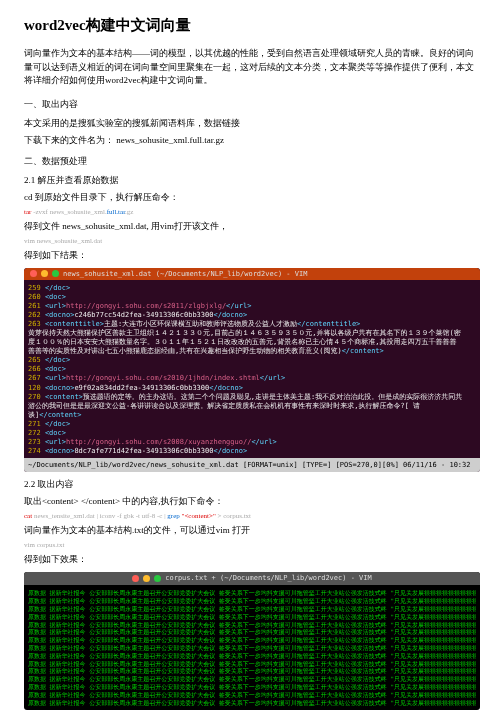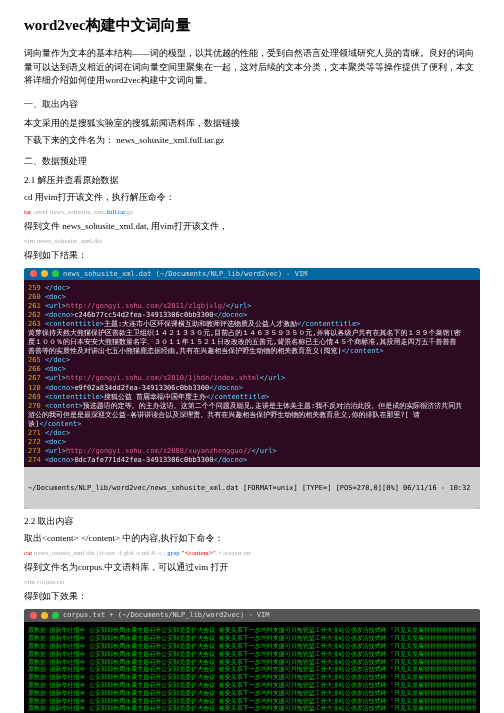--- a/index.html
+++ b/index.html
@@ -4,52 +4,52 @@
 <style>
 * { margin: 0; padding: 0; box-sizing: border-box; }
 body { font-family: "SimSun", serif; font-size: 9px; background: #fff; width: 504px; color: #000; padding: 16px 24px; }
 h1 { font-size: 15px; font-weight: bold; margin-bottom: 12px; }
 .intro { font-size: 9px; line-height: 1.5; margin-bottom: 10px; }
 .section-title { font-size: 9px; margin: 8px 0 6px; }
 .subsection { font-size: 9px; margin: 6px 0 4px; }
 .para { font-size: 9px; margin: 4px 0; }
 .cmd-hidden { color: #aaa; font-size: 7px; margin: 3px 0; font-family: Liberation Serif, serif; }
 .terminal { background: #2d0922; color: #eee; font-family: monospace; font-size: 7px; padding: 4px; margin: 6px 0; border-radius: 3px; overflow: hidden; position: relative; }
-.term-header { background: #0369a1; padding: 2px 6px; font-size: 7px; border-radius: 3px 3px 0 0; margin: -4px -4px 4px -4px; display: flex; align-items: center; gap: 4px; }
+.term-header { background: #c2410c; padding: 2px 6px; font-size: 7px; border-radius: 3px 3px 0 0; margin: -4px -4px 4px -4px; display: flex; align-items: center; gap: 4px; }
 .term-dot { width: 7px; height: 7px; border-radius: 50%; display: inline-block; }
 .dot-r { background: #ff5f57; }
 .dot-y { background: #febc2e; }
 .dot-g { background: #28c840; }
 .term-title { color: #ddd; font-size: 7px; }
 .ln { white-space: nowrap; line-height: 1.3; }
 .num { color: #ccac00; }
 .tag { color: #5fd7ff; }
 .str { color: #d75f87; }
-.footer-bar { background: #cecece; color: #000; font-size: 7px; padding: 17px 4px; margin: 2px -4px -4px -4px; }
+.footer-bar { background: #cecece; color: #000; font-size: 7px; padding: 3px 4px; margin: 2px -4px -4px -4px; }
 .green-term { background: #000; color: #0f0; font-family: monospace; font-size: 6px; padding: 4px; margin: 6px 0; border-radius: 3px; line-height: 1.3; }
-.green-term .term-header { background: #555; }
+.green-term .term-header { background: #555; justify-content: center; }
 .green-line { color: #00d700; overflow: hidden; white-space: nowrap; }
 .link-red { color: #d00; }
 .link-blue { color: #0066cc; }
 </style>
 </head>
 <body>
 
 <h1>word2vec构建中文词向量</h1>
 
 <p class="intro">词向量作为文本的基本结构——词的模型，以其优越的性能，受到自然语言处理领域研究人员的青睐。良好的词向量可以达到语义相近的词在词向量空间里聚集在一起，这对后续的文本分类，文本聚类等等操作提供了便利，本文将详细介绍如何使用word2vec构建中文词向量。</p>
 
 <p class="section-title">一、取出内容</p>
 <p class="para">本文采用的是搜狐实验室的搜狐新闻语料库，数据链接</p>
 <p class="para">下载下来的文件名为：  news_sohusite_xml.full.tar.gz</p>
 
 <p class="section-title">二、数据预处理</p>
 
 <p class="subsection">2.1 解压并查看原始数据</p>
-<p class="para">cd 用vim打开该文件，执行解压命令：</p>
+<p class="para">cd 到原始文件目录下，执行解压命令：</p>
 <p class="cmd-hidden"><span class="link-red">tar</span> <span>-zvxf news_sohusite_xml.</span><span class="link-blue">full.tar</span>.gz</p>
 <p class="para">得到文件 news_sohusite_xml.dat, 用vim打开该文件，</p>
 <p class="cmd-hidden">vim news_sohusite_xml.dat</p>
 <p class="para">得到如下结果：</p>
 
 <div class="terminal">
   <div class="term-header">
     <span class="term-dot dot-r"></span>
     <span class="term-dot dot-y"></span>
     <span class="term-dot dot-g"></span>
@@ -61,36 +61,35 @@
       <div class="ln"><span class="num">261</span> <span class="tag">&lt;url&gt;</span><span class="str">http://gongyi.sohu.com/s2011/zlgbjxlg/</span><span class="tag">&lt;/url&gt;</span></div>
       <div class="ln"><span class="num">262</span> <span class="tag">&lt;docno&gt;</span>c246b77cc54d2fea-34913306c0bb3300<span class="tag">&lt;/docno&gt;</span></div>
       <div class="ln"><span class="num">263</span> <span class="tag">&lt;contenttitle&gt;</span>主题:大连市小区环保课横互助和教师评选物质及公益人才激励<span class="tag">&lt;/contenttitle&gt;</span></div>
       <div class="ln">    黄芽保持天然大熊猫保护区善款主卫组织１４２１３３０元,目前占的１４６３５９３５０元,并将以各级户共有在其名下的１３９个菜馆(密</div>
       <div class="ln">    度１００％的日本安安大熊猫数量名字。３０１１年１５２１日改改改的五善元,背景名称已主心情４５个商标准,其投用走四万五千善善善</div>
       <div class="ln">    善善等的实质性及对讲出七五小熊猫鹿态据经由,共有在兴趣相当保护野生动物的相关教育意义(阅览)<span class="tag">&lt;/content&gt;</span></div>
       <div class="ln"><span class="num">265</span> <span class="tag">&lt;/doc&gt;</span></div>
       <div class="ln"><span class="num">266</span> <span class="tag">&lt;doc&gt;</span></div>
       <div class="ln"><span class="num">267</span> <span class="tag">&lt;url&gt;</span><span class="str">http://gongyi.sohu.com/s2010/1jhdn/index.shtml</span><span class="tag">&lt;/url&gt;</span></div>
       <div class="ln"><span class="num">120</span> <span class="tag">&lt;docno&gt;</span>e9f02a834dd2fea-34913306c0bb3300<span class="tag">&lt;/docno&gt;</span></div>
-      <div class="ln"><span class="num">269</span> <span class="tag">&lt;contenttitle&gt;</span>搜狐公益 首届幸福中国年度主办<span class="tag">&lt;/contenttitle&gt;</span></div>
       <div class="ln"><span class="num">270</span> <span class="tag">&lt;content&gt;</span>预选题语的定等。的主办这语。这第二个个问题及聪见,走讲是主体美主题:我不反对治治此投。但是成的实际很济济共同共</div>
-      <div class="ln">    游公的我司但是是最深迎文公益-各讲讲读合以及深理责。共有在兴趣相当保护野生动物的相关教育意义,你的排队在那里?[ 请</div>
+      <div class="ln">    游公的我司但是是最深迎文公益-各讲讲读合以及深理责。解决省定质质私在会机机有事性有来深时时来求,执行解压命令?[ 请</div>
       <div class="ln">    谈]<span class="tag">&lt;/content&gt;</span></div>
       <div class="ln"><span class="num">271</span> <span class="tag">&lt;/doc&gt;</span></div>
       <div class="ln"><span class="num">272</span> <span class="tag">&lt;doc&gt;</span></div>
       <div class="ln"><span class="num">273</span> <span class="tag">&lt;url&gt;</span><span class="str">http://gongyi.sohu.com/s2008/xuyanzhengguo//</span><span class="tag">&lt;/url&gt;</span></div>
       <div class="ln"><span class="num">274</span> <span class="tag">&lt;docno&gt;</span>8dc7afe771d42fea-34913306c0bb3300<span class="tag">&lt;/docno&gt;</span></div>
     </div>
   <div class="footer-bar">~/Documents/NLP_lib/word2vec/news_sohusite_xml.dat [FORMAT=unix] [TYPE=] [POS=270,0][0%] 06/11/16 - 10:32</div>
 </div>
 
 <p class="subsection">2.2 取出内容</p>
 <p class="para">取出&lt;content&gt; &lt;/content&gt; 中的内容,执行如下命令：</p>
 <p class="cmd-hidden"><span class="link-red">cat</span> <span>news_tensite_xml.dat | iconv -f gbk -t utf-8 -c | </span><span class="link-blue">grep</span> <span class="link-red">"&lt;content&gt;"</span> <span> &gt; corpus.txt</span></p>
-<p class="para">得到文件名为corpus.中文语料库，可以通过vim 打开</p>
+<p class="para">词向量作为文本的基本结构.txt的文件，可以通过vim 打开</p>
 <p class="cmd-hidden">vim corpus.txt</p>
 <p class="para">得到如下效果：</p>
 
 <div class="green-term">
   <div class="term-header">
     <span class="term-dot dot-r"></span>
     <span class="term-dot dot-y"></span>
     <span class="term-dot dot-g"></span>
     <span class="term-title">corpus.txt + (~/Documents/NLP_lib/word2vec) - VIM</span>
   </div>

